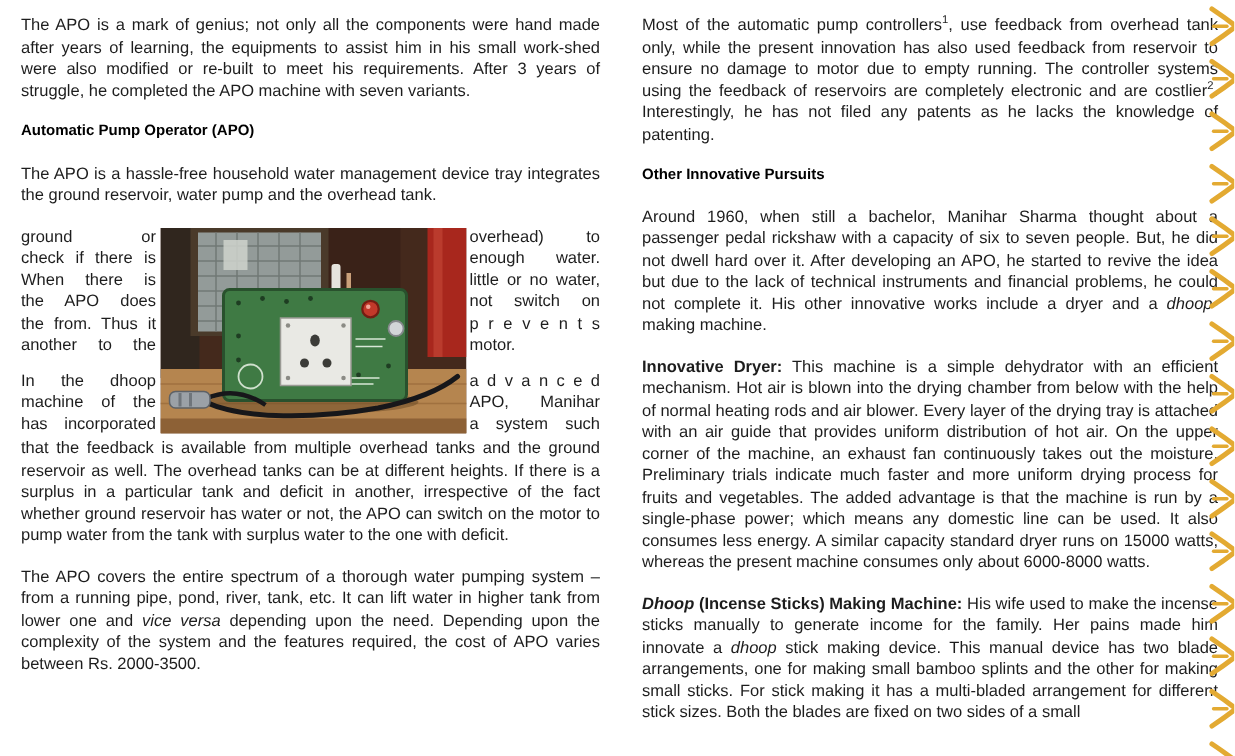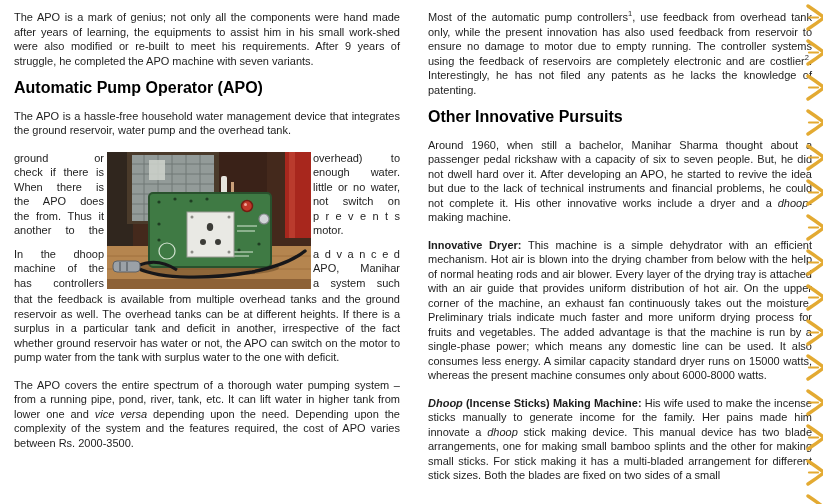--- a/index.html
+++ b/index.html
@@ -10,21 +10,21 @@
     overflow:hidden;
     font-family:"Liberation Sans", sans-serif;
     font-size:11px;
     line-height:14.5px;
     color:#1d1d1d;
   }
   .col{position:absolute;top:10px;}
   .col-left{left:14px;width:386px;}
   .col-right{left:428px;width:384px;}
   .para{margin:0 0 13px 0;text-align:justify;}
-  .heading{margin:0 0 13px 0;font-size:16px;font-weight:bold;color:#000;text-align:left;}
+  .heading{margin:0 0 13px 0;font-size:10px;font-weight:bold;color:#000;text-align:left;}
   .run-b{font-weight:bold;}
   .run-i{font-style:italic;}
   .run-bi{font-weight:bold;font-style:italic;}
   sup{font-size:7.5px;line-height:0;}
   
   .wrap-row{display:flex;justify-content:space-between;align-items:center;margin:0 0 2px 0;}
   .wrap-col{width:90px;}
   .wrap-col-right{width:87px;}
   .wrap-line{text-align:justify;text-align-last:justify;height:14.5px;overflow:visible;}
   .wrap-gap{height:9px;}
@@ -33,36 +33,36 @@
   
   .arrows{position:absolute;top:0;right:0;width:24px;height:504px;pointer-events:none;}
   .arrow{position:absolute;right:-4px;}
 </style>
 </head>
 <body>
 
 <div class="page">
 
   <div class="col col-left">
-    <p class="para">The APO is a mark of genius; not only all the components were hand made after years of learning, the equipments to assist him in his small work-shed were also modified or re-built to meet his requirements. After 9 years of struggle, he completed the APO machine with seven variants.</p>
+    <p class="para">The APO is a mark of genius; not only all the components were hand made after years of learning, the equipments to assist him in his small work-shed were also modified or re-built to meet his requirements. After 3 years of struggle, he completed the APO machine with seven variants.</p>
     <p class="heading">Automatic Pump Operator (APO)</p>
-    <p class="para">The APO is a hassle-free household water management device that integrates the ground reservoir, water pump and the overhead tank.</p>
+    <p class="para">The APO is a hassle-free household water management device tray integrates the ground reservoir, water pump and the overhead tank.</p>
 
     <div class="wrap-row">
       <div class="wrap-col">
           <div class="wrap-line">ground or</div>
           <div class="wrap-line">check if there is</div>
           <div class="wrap-line">When there is</div>
           <div class="wrap-line">the APO does</div>
           <div class="wrap-line">the from. Thus it</div>
           <div class="wrap-line">another to the</div>
           <div class="wrap-gap"></div>
           <div class="wrap-line">In the dhoop</div>
           <div class="wrap-line">machine of the</div>
-          <div class="wrap-line">has controllers</div>
+          <div class="wrap-line">has incorporated</div>
         </div>
 
       <div class="photo">
         <svg width="204" height="137" viewBox="0 0 204 137">
 
           <rect x="0" y="0" width="204" height="137" fill="#44291c"></rect>
           <rect x="0" y="0" width="26" height="100" fill="#30261e"></rect>
           <rect x="108" y="0" width="52" height="96" fill="#3a2218"></rect>
 
           <g>

